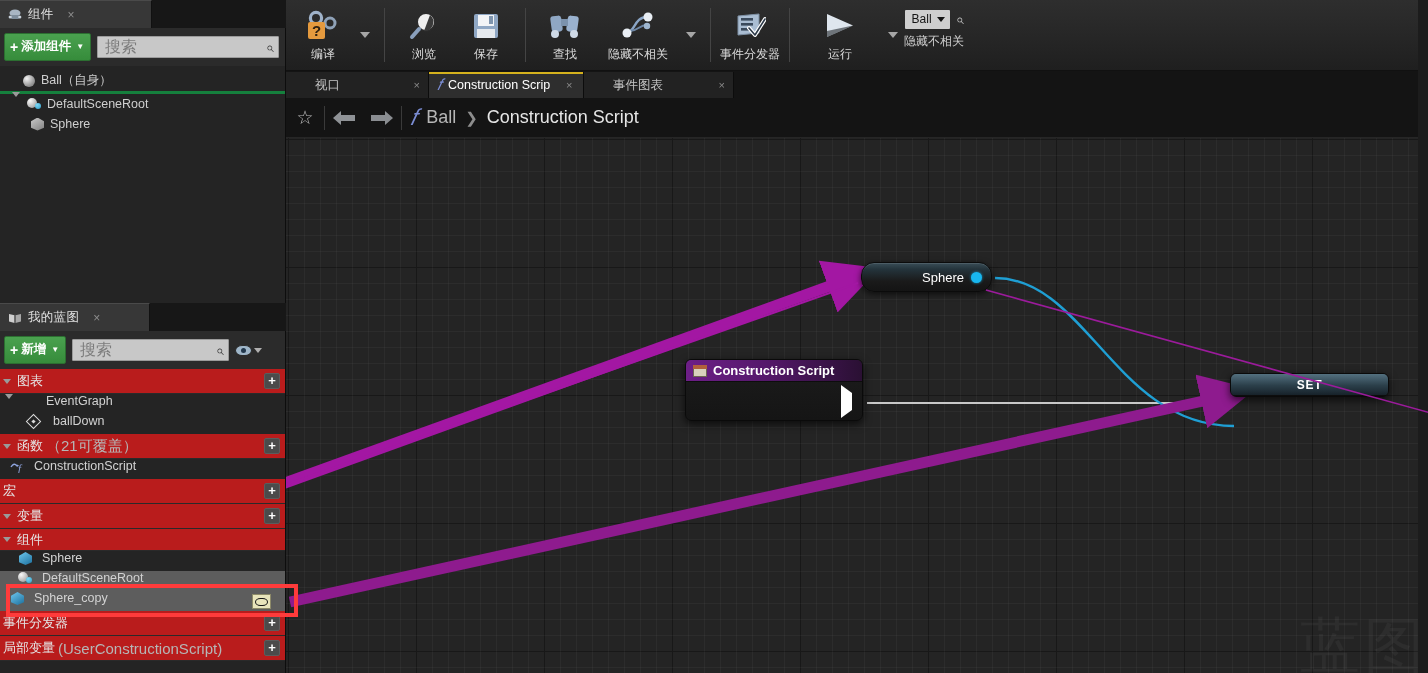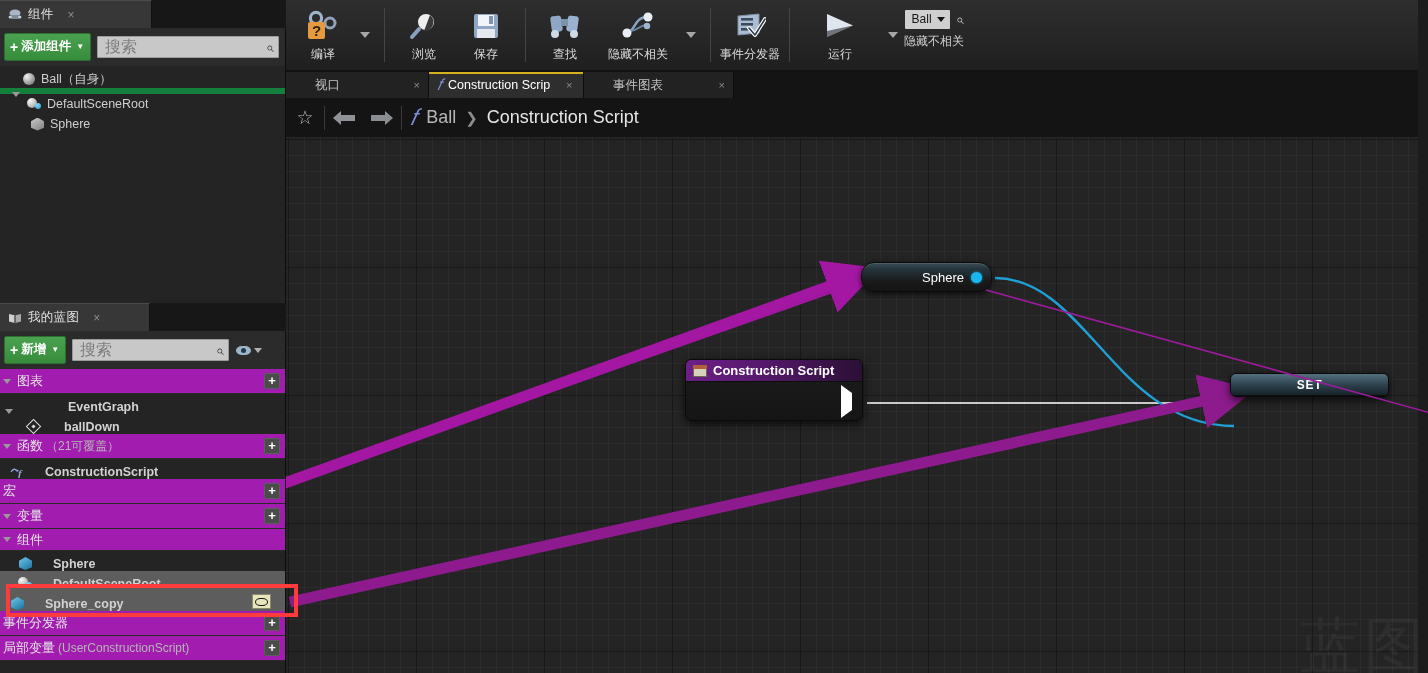--- a/index.html
+++ b/index.html
@@ -68,21 +68,21 @@
   }
   .eye .pupil { width: 5px; height: 5px; border-radius: 50%; background: #22384d; }
   .mini-caret { width: 0; height: 0; border-left: 4px solid transparent; border-right: 4px solid transparent; border-top: 5px solid #b0b0b0; }
 
   .tree { padding-top: 4px; }
   .tree-row {
     display: flex; align-items: center; height: 20px;
     font-size: 12.5px; color: #cfcfcf; padding-left: 6px; gap: 5px;
     position: relative;
   }
-  .tree-row.sep { border-bottom: 6px solid #15803d; height: 24px; }
+  .tree-row.sep { border-bottom: 3px solid #15803d; height: 24px; }
   .tw { width: 10px; display: inline-block; }
   .arw { width: 0;height: 0;border-left: 5px solid #9a9a9a;border-top: 4px solid transparent;border-bottom: 4px solid transparent; }
   .arw.down { border-left: 4px solid transparent;border-right: 4px solid transparent;border-top: 5px solid #9a9a9a;border-bottom: none; }
   .ico { width: 15px; height: 15px; display: inline-flex; align-items: center; justify-content: center; flex: 0 0 15px;}
   .sph-ball { width: 12px;height: 12px;border-radius: 50%;background: radial-gradient(circle at 32% 30%, #f2f2f2, #9a9a9a 60%, #6a6a6a); }
   .dsr-ico { position: relative; width: 15px; height: 15px;}
   .dsr-ico i { position: absolute; border-radius: 50%; }
   .dsr-ico i.a { width: 10px;height:10px;left:0;top:1px;background: radial-gradient(circle at 32% 28%, #fafafa,#b4b4b4 65%,#7d7d7d); }
   .dsr-ico i.b { width: 6px;height:6px;left:8px;top:6px;background: radial-gradient(circle at 35% 30%, #7fd8f5,#2f9ec9); }
   .mesh-ico {
@@ -93,36 +93,35 @@
   }
   .mesh-ico.blue { background: linear-gradient(145deg,#6ec8ef,#1c6f9c); }
 
   
   #blueprint-panel {
     position: absolute; left: 0; top: 303px; width: 286px; height: 370px;
     background: #242424; border-right: 1px solid #0d0d0d;
   }
   .section-hdr {
     display: flex; align-items: center; justify-content: space-between;
-    height: 25px; background: #a21caf; border-bottom: 1px solid #2a2a2a;
+    height: 25px; background: #b91c1c; border-bottom: 1px solid #2a2a2a;
     padding-left: 3px; padding-right: 5px;
     font-size: 13px; color: #e4e4e4;
   }
   .section-hdr .hl { display: flex; align-items: center; gap: 3px; }
-  .section-hdr .sub { font-size: 12px; color: #b6b6b6; }
+  .section-hdr .sub { font-size: 15px; color: #b6b6b6; }
   .plus-sq {
     width: 16px;height: 16px;background: #4b4b4b;border: 1px solid #5c5c5c;
     color: #fff; font-size: 13px; line-height: 13px; text-align: center; font-weight: bold;
     border-radius: 2px;
   }
   .bp-row {
-    display: flex; align-items: flex-end; height: 20px;
-    font-size: 12.5px; color: #d2d2d2; gap: 20px; padding-left: 10px;
+    display: flex; align-items: flex-start; height: 20px;
+    font-size: 12.5px; color: #d2d2d2; gap: 9px; padding-left: 10px;
     position: relative;
-    font-weight: bold;
   }
   .bp-row.selected { background: #5d5d5d; }
   .bp-row .eye-mini {
     position: absolute; right: 14px; top: 3px;
     width: 19px;height: 15px;background: #e8e4bb; border: 1px solid #8d8a69;
     display: flex; align-items: center; justify-content: center;
   }
   .eye-mini .em { width: 13px; height: 8px; border-radius: 50%/60%; border: 1.6px solid #161616; }
   .eg-ico { width: 13px;height: 11px; display: grid; grid-template-columns: 1fr 1fr; grid-gap: 1.5px; }
   .eg-ico s { display: block; background: #7f93c7; }

